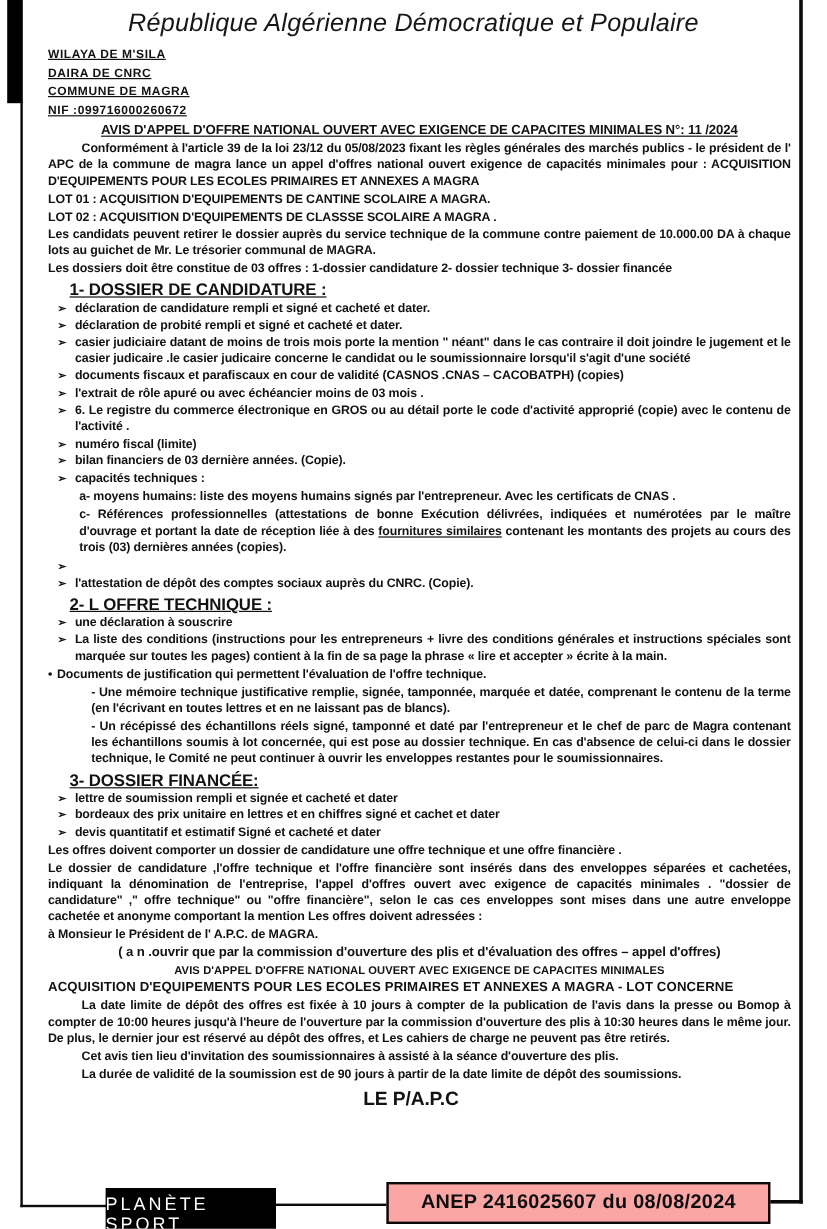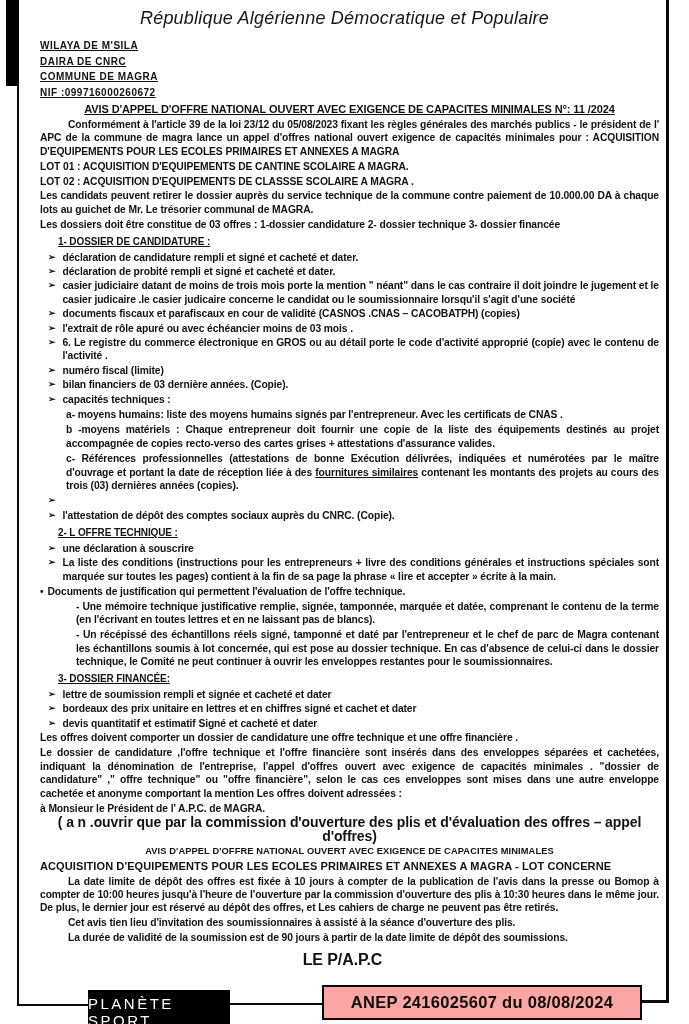--- a/index.html
+++ b/index.html
@@ -18,21 +18,21 @@
   .frame-left  { position:absolute; left:17px; top:84px; width:2px; height:922px; background:#0a0a0a; }
   .frame-left-foot { position:absolute; left:17px; top:1004px; width:72px; height:2px; background:#0a0a0a; }
   .frame-right { position:absolute; left:666px; top:0; width:3px; height:1003px; background:#0a0a0a; }
   .frame-right-foot { position:absolute; left:640px; top:1000px; width:29px; height:3px; background:#0a0a0a; }
   .footer-connector { position:absolute; left:229px; top:1003px; width:94px; height:2px; background:#0a0a0a; }
 
   .masthead {
     position:absolute; left:0; right:0; top:8px;
     text-align:center;
     font-style:italic;
-    font-size:18px;
+    font-size:21px;
     letter-spacing:0.2px;
     color:#161616;
   }
 
   .content {
     position:absolute; left:40px; top:38px; width:619px;
     font-size:10.3px; font-weight:bold; line-height:13.4px;
     letter-spacing:-0.1px;
   }
   .auth-line {
@@ -40,32 +40,32 @@
     letter-spacing:0.5px; line-height:15.5px;
   }
   .notice-title {
     font-size:11px; font-weight:bold; text-decoration:underline;
     text-align:center; margin-top:3px; margin-bottom:1px;
   }
   p { margin:1.5px 0; text-align:justify; }
   .indent { text-indent:28px; }
   .sec-heading {
     font-weight:bold; text-decoration:underline;
-    margin:4px 0 2px 18px; font-size:10px;
+    margin:4px 0 2px 18px; font-size:14px;
   }
   .li { display:flex; gap:7px; padding-left:8px; margin:1px 0; }
   .li .marker { flex:0 0 auto; font-size:9px; line-height:13.4px; }
   .li .li-text { text-align:justify; }
   .sub { padding-left:26px; margin:2px 0; }
   .u { text-decoration:underline; }
   .justif { padding-left:0; margin-top:2px; }
   .justif .marker-dot { margin-right:4px; }
   .note { padding-left:36px; }
   .center { text-align:left; }
-  .paren-line { text-align:center; font-size:14px; }
+  .paren-line { text-align:center; font-size:11px; }
   .avis-line { text-align:center; font-size:9.3px; letter-spacing:0.1px; }
   .lot-concern { font-size:11px; letter-spacing:0.1px; }
   .sig { text-align:center; padding-right:14px; margin-top:8px; font-size:16px; }
 
   .planete-box {
     position:absolute; left:88px; top:990px; width:142px; height:44px;
     background:#000; color:#fff;
     display:flex; align-items:center; justify-content:center;
     font-size:15px; letter-spacing:2.5px; font-weight:normal;
   }
@@ -141,21 +141,20 @@
     <div class="li">
         <span class="marker">➢</span>
         <span class="li-text">bilan financiers de 03 dernière années. (Copie).</span>
       </div>
     <div class="li">
         <span class="marker">➢</span>
         <span class="li-text">capacités techniques :</span>
       </div>
 
     <p class="sub">a- moyens humains: liste des moyens humains signés par l'entrepreneur. Avec les certificats de CNAS .</p>
-    <p class="sub">b -moyens matériels : Chaque entrepreneur doit fournir une copie de la liste des équipements destinés au projet accompagnée de copies recto-verso des cartes grises + attestations d'assurance valides.</p>
     <p class="sub"><span>c- Références professionnelles (attestations de bonne Exécution délivrées, indiquées et numérotées par le maître d'ouvrage et portant la date de réception liée à des </span><span class="u">fournitures similaires</span><span> contenant les montants des projets au cours des trois (03) dernières années (copies).</span></p>
 
     <div class="li">
         <span class="marker">➢</span>
       </div>
     <div class="li">
         <span class="marker">➢</span>
         <span class="li-text">l'attestation de dépôt des comptes sociaux auprès du CNRC. (Copie).</span>
       </div>
 

